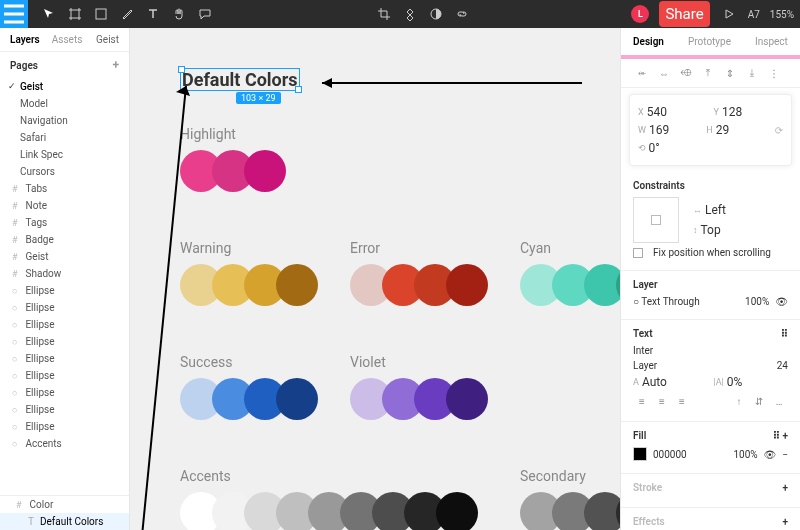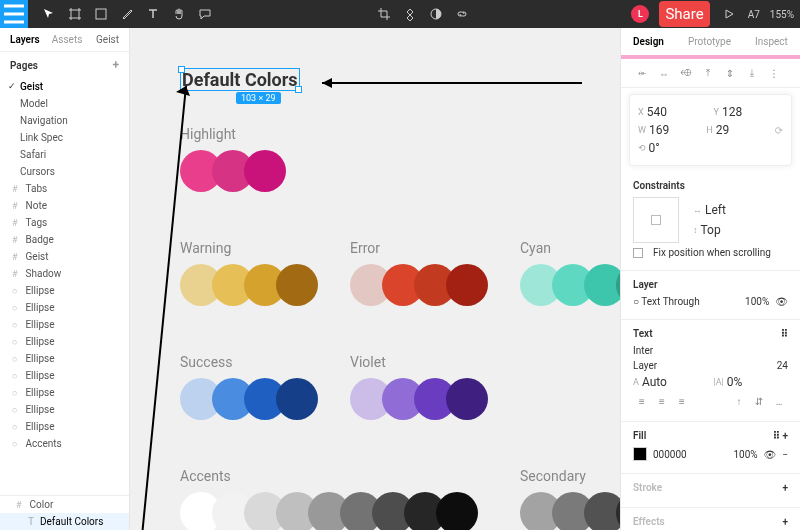--- a/index.html
+++ b/index.html
@@ -160,22 +160,22 @@
       <span style="margin-left:auto;color:#666">Geist</span>
     </div>
     <div class="lp-section-hdr">
       <span>Pages</span>
       <span class="plus">+</span>
     </div>
     <div class="lp-list">
       <div class="lp-item page active">Geist</div>
       <div class="lp-item page">Model</div>
       <div class="lp-item page">Navigation</div>
+      <div class="lp-item page">Safari</div>
       <div class="lp-item page">Link Spec</div>
-      <div class="lp-item page">Safari</div>
       <div class="lp-item page">Cursors</div>
     </div>
     <div class="lp-layers">
       <div class="lp-layer frame">Tabs</div>
       <div class="lp-layer frame">Note</div>
       <div class="lp-layer frame">Tags</div>
       <div class="lp-layer frame">Badge</div>
       <div class="lp-layer frame">Geist</div>
       <div class="lp-layer frame">Shadow</div>
       <div class="lp-layer ellipse">Ellipse</div>

